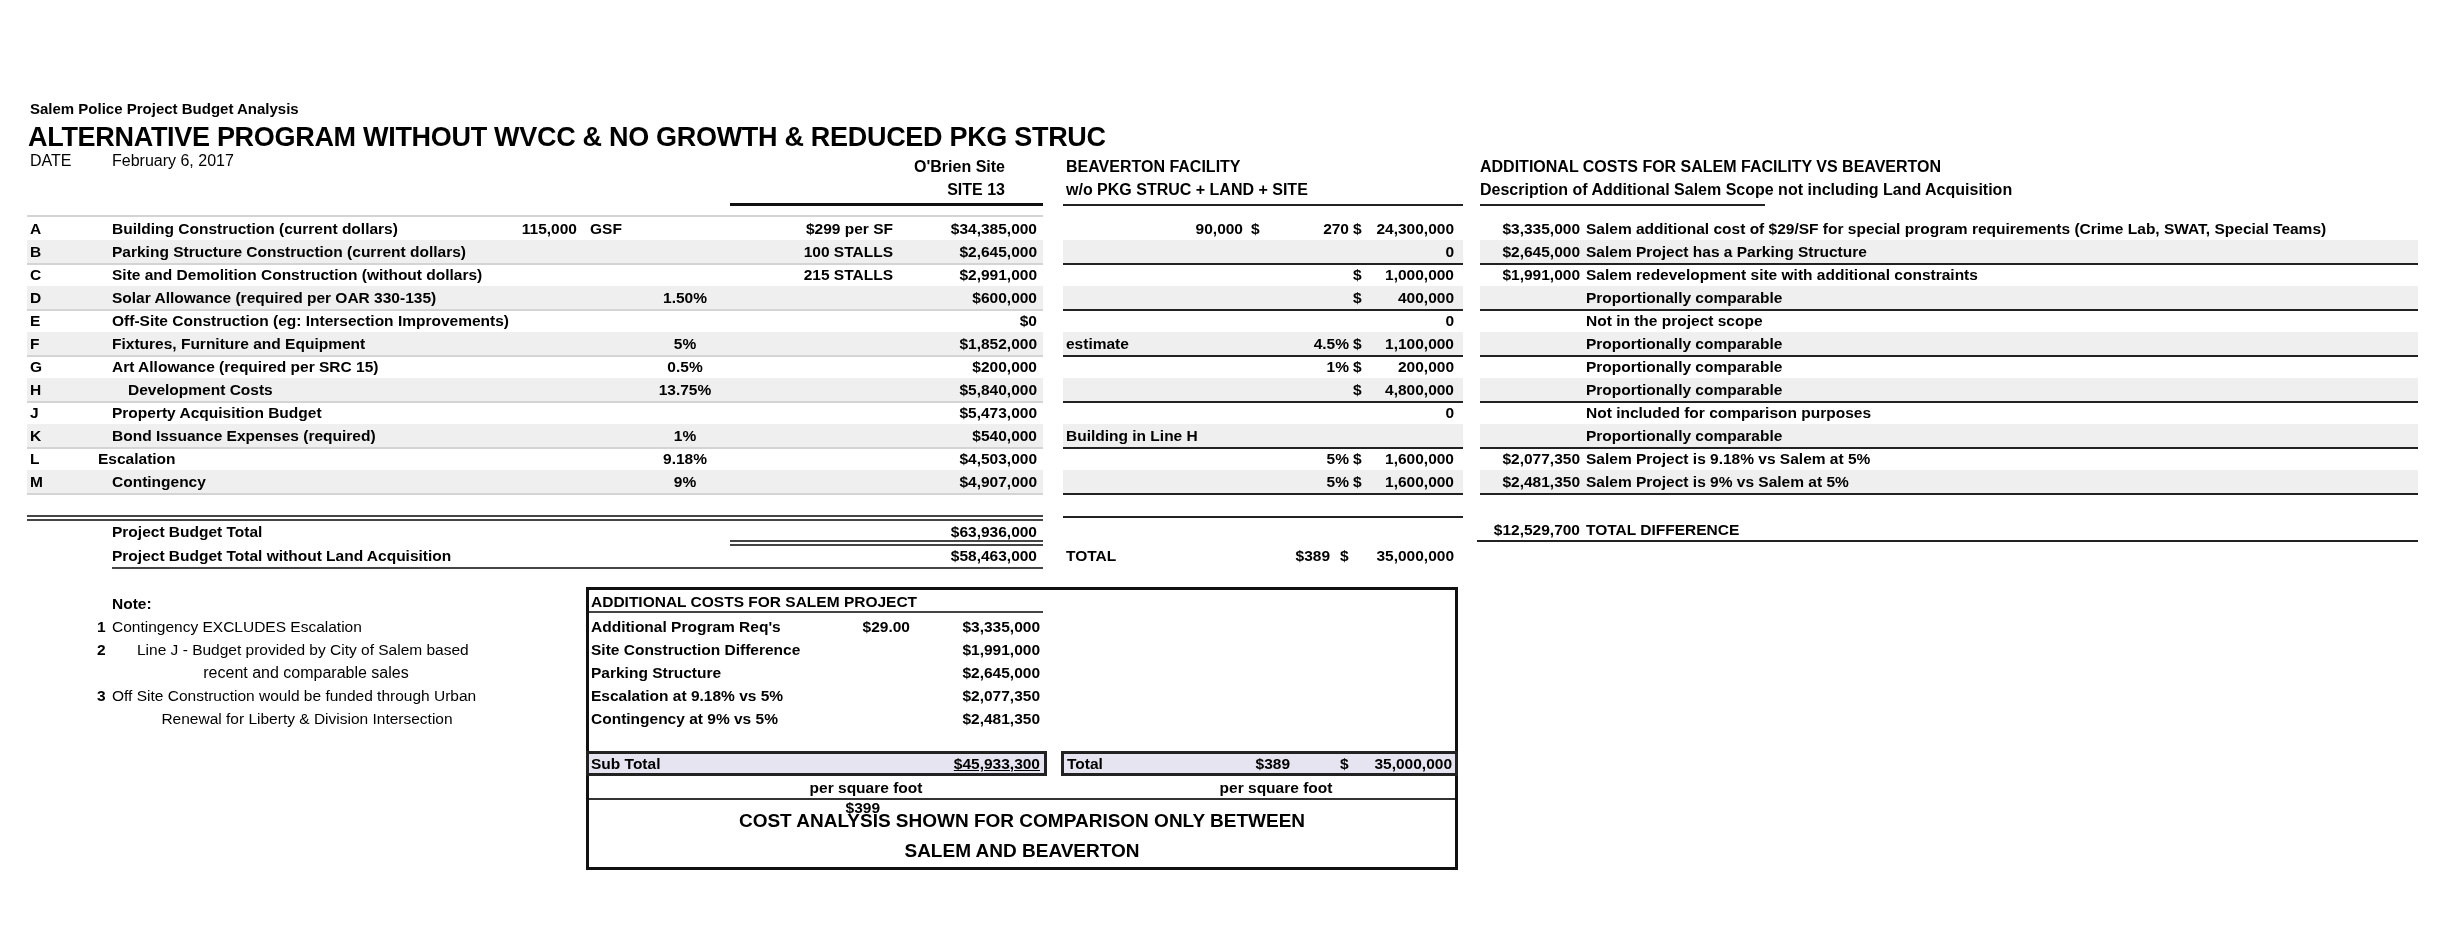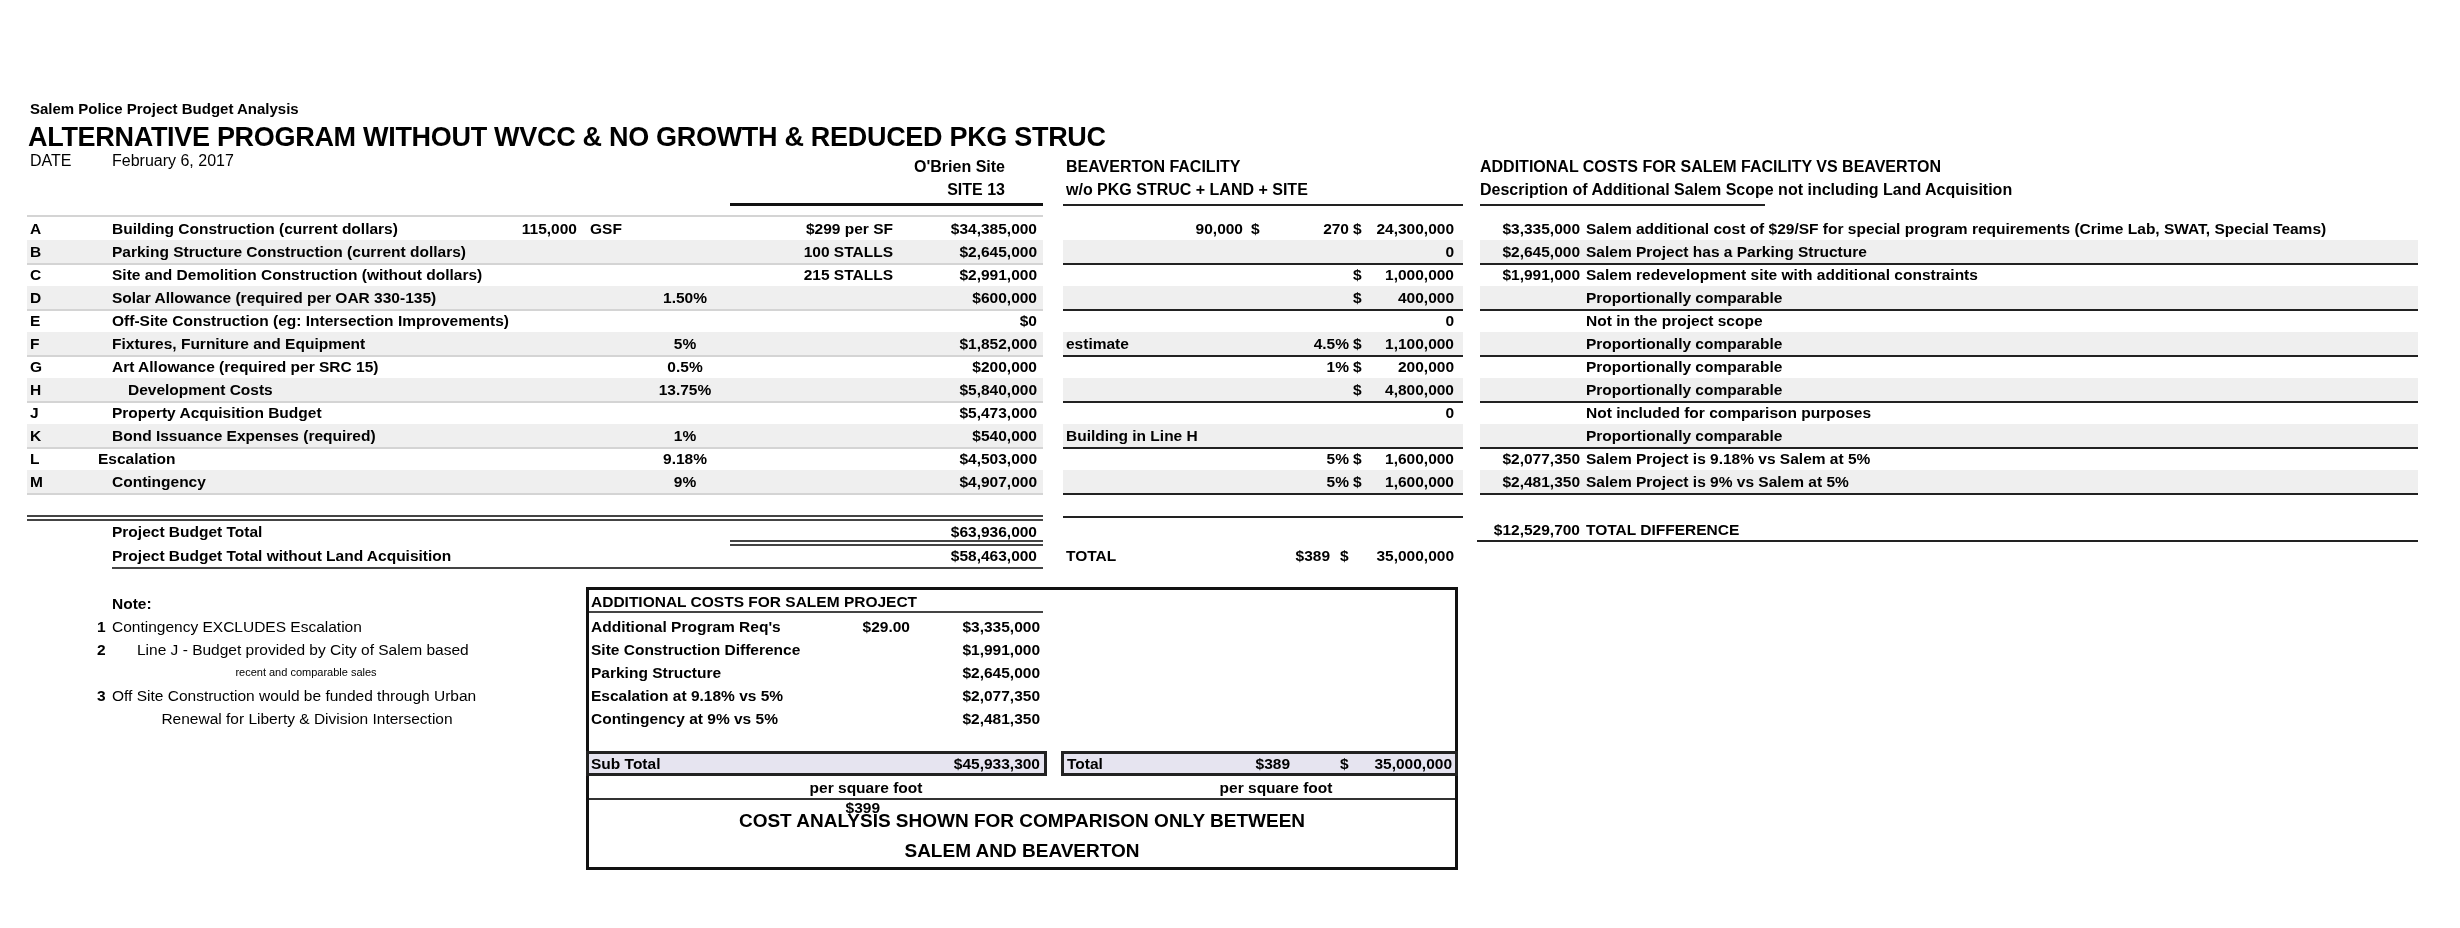--- a/index.html
+++ b/index.html
@@ -325,21 +325,21 @@
 
 <div class="abs b r" style="left:1480px;top:518px;width:100px;font-size:15.5px;line-height:23px;">$12,529,700</div>
 <div class="abs b" style="left:1586px;top:518px;font-size:15.5px;line-height:23px;">TOTAL DIFFERENCE</div>
 <div class="abs" style="left:1477px;top:540px;width:941px;height:2px;background:#222;"></div>
 
 <div class="abs b" style="left:112px;top:592px;font-size:15.5px;line-height:23px;">Note:</div>
 <div class="abs b" style="left:97px;top:615px;font-size:15.5px;line-height:23px;">1</div>
 <div class="abs" style="left:112px;top:615px;font-size:15.5px;line-height:23px;">Contingency EXCLUDES Escalation</div>
 <div class="abs b" style="left:97px;top:638px;font-size:15.5px;line-height:23px;">2</div>
 <div class="abs" style="left:137px;top:638px;font-size:15.5px;line-height:23px;">Line J - Budget provided by City of Salem based</div>
-<div class="abs c" style="left:137px;top:661px;width:338px;font-size:11px;line-height:23px;">recent and comparable sales</div>
+<div class="abs c" style="left:137px;top:661px;width:338px;font-size:16px;line-height:23px;">recent and comparable sales</div>
 <div class="abs b" style="left:97px;top:684px;font-size:15.5px;line-height:23px;">3</div>
 <div class="abs" style="left:112px;top:684px;font-size:15.5px;line-height:23px;">Off Site Construction would be funded through Urban</div>
 <div class="abs c" style="left:112px;top:707px;width:390px;font-size:15.5px;line-height:23px;">Renewal for Liberty &amp; Division Intersection</div>
 
 <div id="box"></div>
 <div class="boxrow" style="left:591px;top:590px;line-height:23px;">ADDITIONAL COSTS FOR SALEM PROJECT</div>
 <div class="abs" style="left:589px;top:611px;width:454px;height:2px;background:#444;"></div>
 <div id="box-items">
       <div class="boxrow" style="left:591px;top:615px;line-height:23px">Additional Program Req's</div>
       <div class="boxrow r" style="left:840px;top:615px;width:70px;line-height:23px">$29.00</div>
@@ -354,21 +354,21 @@
       <div class="boxrow r" style="left:840px;top:684px;width:70px;line-height:23px"></div>
       <div class="boxrow r" style="left:920px;top:684px;width:120px;line-height:23px">$2,077,350</div>
       <div class="boxrow" style="left:591px;top:707px;line-height:23px">Contingency at 9% vs 5%</div>
       <div class="boxrow r" style="left:840px;top:707px;width:70px;line-height:23px"></div>
       <div class="boxrow r" style="left:920px;top:707px;width:120px;line-height:23px">$2,481,350</div>
   </div>
 
 <div class="lav" style="left:586px;top:751px;width:461px;height:25px;"></div>
 <div class="boxrow" style="left:591px;top:752px;line-height:23px;">Sub Total</div>
 <div class="boxrow r" style="left:820px;top:796px;width:60px;line-height:23px;">$399</div>
-<div class="boxrow r" style="left:900px;top:752px;width:140px;line-height:23px;">$45,933,300</div>
+<div class="boxrow r" style="left:900px;top:752px;width:140px;line-height:23px;text-decoration:underline;">$45,933,300</div>
 
 <div class="lav" style="left:1061px;top:751px;width:397px;height:25px;"></div>
 <div class="boxrow" style="left:1067px;top:752px;line-height:23px;">Total</div>
 <div class="boxrow r" style="left:1230px;top:752px;width:60px;line-height:23px;">$389</div>
 <div class="boxrow" style="left:1340px;top:752px;line-height:23px;">$</div>
 <div class="boxrow r" style="left:1356px;top:752px;width:96px;line-height:23px;">35,000,000</div>
 
 <div class="boxrow c" style="left:786px;top:776px;width:160px;line-height:23px;">per square foot</div>
 <div class="boxrow c" style="left:1196px;top:776px;width:160px;line-height:23px;">per square foot</div>
 <div class="abs" style="left:589px;top:798px;width:866px;height:2px;background:#333;"></div>

